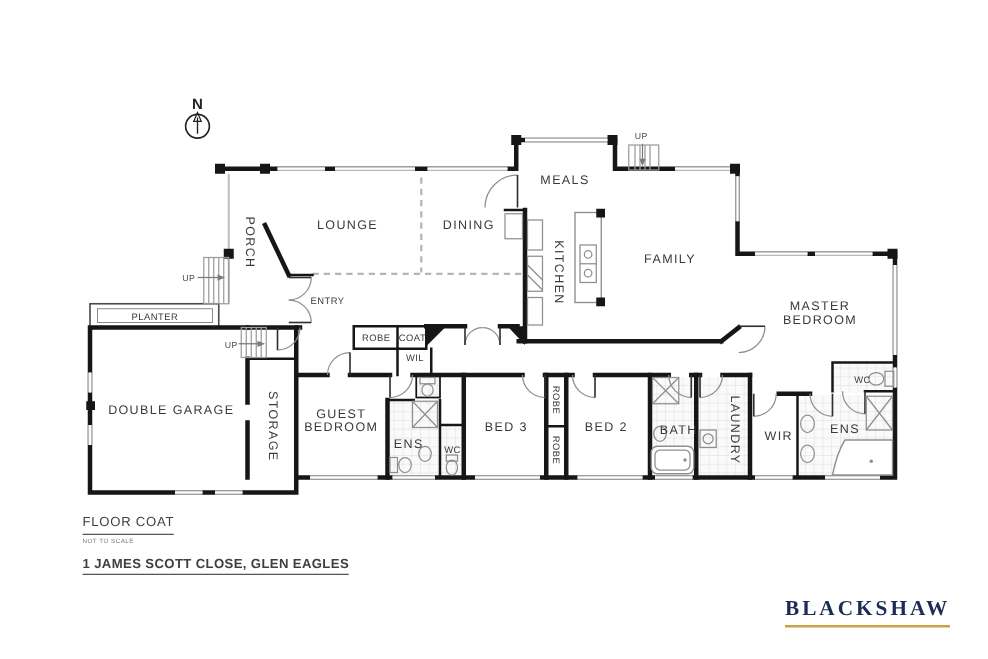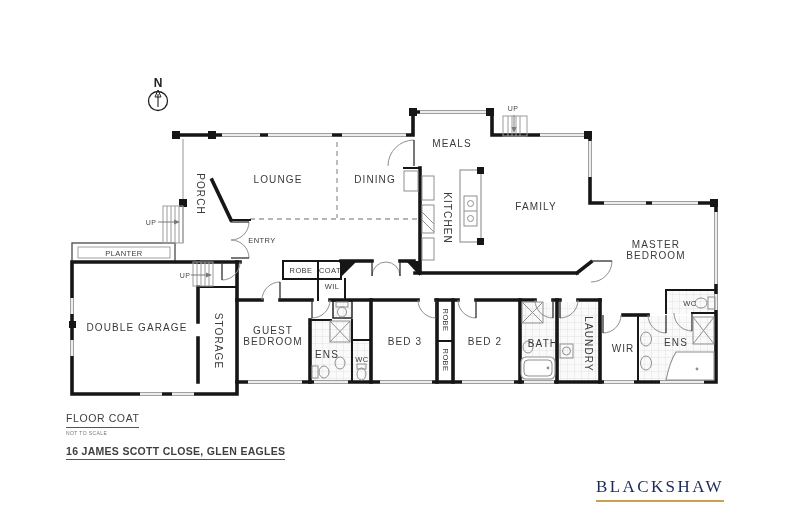--- a/index.html
+++ b/index.html
@@ -25,23 +25,23 @@
   .arr{stroke:#7a7a7a;stroke-width:1;fill:none;}
   .arrh{fill:#7a7a7a;stroke:none;}
 
   .footer{position:absolute;left:66px;top:408px;}
   .fp-title{display:inline-block;font-size:10.5px;letter-spacing:.6px;color:#3f3f3f;
             padding-bottom:3px;border-bottom:1.3px solid #555;}
   .fp-note{font-size:5px;letter-spacing:.4px;color:#777;margin-top:2px;}
   .fp-address{display:inline-block;margin-top:9px;font-size:10.5px;font-weight:bold;
               letter-spacing:.3px;color:#3f3f3f;padding-bottom:2px;border-bottom:1.3px solid #555;}
   .brand{position:absolute;left:596px;top:477px;}
-  .brand-name{display:inline-block;font-family:"Liberation Serif",serif;font-weight:normal;
+  .brand-name{display:inline-block;font-family:"Liberation Serif",serif;font-weight:bold;
               font-size:17px;letter-spacing:2.4px;color:#1c2b57;
-              padding-bottom:3px;border-bottom:2px solid #c9a24b;}
+              padding-bottom:3px;border-bottom:2px solid #c9a24b;margin-left:32px;}
 </style>
 </head>
 <body>
 
 
 
 <svg width="790" height="527" viewBox="0 0 790 527">
   <defs>
     <pattern id="tiles" width="7" height="7" patternUnits="userSpaceOnUse">
       <rect width="7" height="7" fill="#fafafa"></rect>
@@ -293,21 +293,21 @@
     <text class="up" x="151" y="225">UP</text>
     <text class="up" x="185" y="278">UP</text>
     <text class="up" x="513" y="111">UP</text>
   </g>
 </svg>
 
 
 <div class="footer">
   <div class="fp-title">FLOOR COAT</div>
   <div class="fp-note">NOT TO SCALE</div>
-  <div><span class="fp-address">16 JAMES SCOTT CLOSE, GLEN EAGLES</span></div>
+  <div><span class="fp-address">1 JAMES SCOTT CLOSE, GLEN EAGLES</span></div>
 </div>
 
 
 <div class="brand">
   <span class="brand-name">BLACKSHAW</span>
 </div>
 
 
 
 

